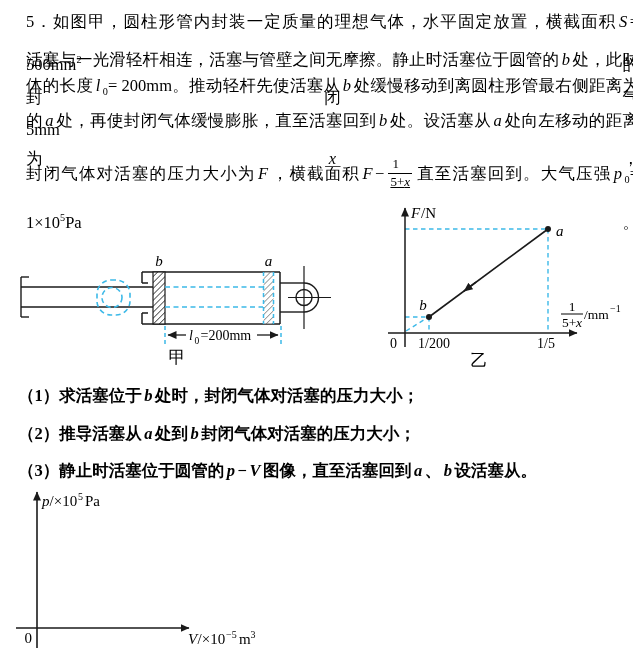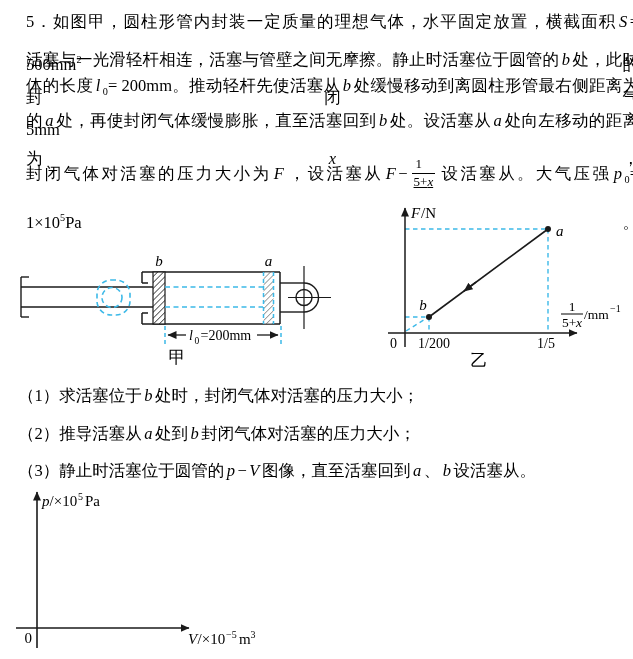--- a/index.html
+++ b/index.html
@@ -6,21 +6,21 @@
   body{
     width:633px;height:659px;position:relative;background:#ffffff;
     font-family:"Liberation Serif","DejaVu Serif",serif;color:#000;
     overflow:hidden;
   }
   .tline{
     position:absolute;left:10px;width:613px;height:38px;line-height:38px;
     font-size:16.5px;text-align:justify;text-align-last:justify;white-space:normal;margin-left:16px;
   }
   .qline{
-    position:absolute;left:18px;height:38px;line-height:38px;font-size:16.5px;
+    position:absolute;left:18px;height:38px;line-height:38px;font-size:16.5px;font-weight:bold;
   }
   .v{font-style:italic;padding:0 2.5px;}
   sup.s,sub.s{font-size:0.62em;}
   .frac{
     display:inline-block;vertical-align:middle;text-align:center;
     font-size:13px;line-height:1.15;margin:0 4px 4px 4px;
   }
   .frac .num{display:block;border-bottom:1px solid #000;padding:0 4px 1px 4px;}
   .frac .den{display:block;padding:1px 2px 0 2px;text-decoration:underline;}
   svg{position:absolute;overflow:visible;}
@@ -31,21 +31,21 @@
 <body>
 
 <div class="tline" style="top:3px"><span>5．如图甲，圆柱形管内封装一定质量的理想气体，水平固定放置，横截面积</span><i class="v">S</i><span>= 500mm</span><sup class="s">2</sup><span>的</span></div>
 
 <div class="tline" style="top:41px"><span>活塞与一光滑轻杆相连，活塞与管壁之间无摩擦。静止时活塞位于圆管的</span><i class="v">b</i><span>处，此时封闭气</span></div>
 
 <div class="tline" style="top:67px"><span>体的长度</span><i class="v">l</i><sub class="s">0</sub><span>= 200mm。推动轻杆先使活塞从</span><i class="v">b</i><span>处缓慢移动到离圆柱形管最右侧距离为5mm</span></div>
 
 <div class="tline" style="top:102px"><span>的</span><i class="v">a</i><span>处，再使封闭气体缓慢膨胀，直至活塞回到</span><i class="v">b</i><span>处。设活塞从</span><i class="v">a</i><span>处向左移动的距离为</span><i class="v">x</i><span>，</span></div>
 
-<div class="tline" style="top:155px"><span>封闭气体对活塞的压力大小为</span><i class="v">F</i><span>，设活塞从</span><i class="v">F</i><span>−</span><span class="frac"><span class="num">1</span><span class="den"><span>5+</span><i>x</i></span></span><span>设活塞从。大气压强</span><i class="v">p</i><sub class="s">0</sub><span>= 1×10</span><sup class="s">5</sup><span>Pa。</span></div>
+<div class="tline" style="top:155px"><span>封闭气体对活塞的压力大小为</span><i class="v">F</i><span>，横截面积</span><i class="v">F</i><span>−</span><span class="frac"><span class="num">1</span><span class="den"><span>5+</span><i>x</i></span></span><span>直至活塞回到。大气压强</span><i class="v">p</i><sub class="s">0</sub><span>= 1×10</span><sup class="s">5</sup><span>Pa。</span></div>
 
 <svg style="left:0;top:245px" width="345" height="130" viewBox="0 0 345 130">
   <defs>
     <marker id="arrJ" orient="auto" markerWidth="11" markerHeight="9" refX="8.5" refY="4" markerUnits="userSpaceOnUse">
       <path d="M0,0 L9,4 L0,8 z" fill="#1a1a1a"></path>
     </marker>
     <pattern id="hatchDark" width="4.2" height="4.2" patternUnits="userSpaceOnUse" patternTransform="rotate(45)">
       <rect width="4.2" height="4.2" fill="#ffffff"></rect>
       <line x1="0" y1="0" x2="0" y2="4.2" stroke="#222" stroke-width="1.4"></line>
     </pattern>

